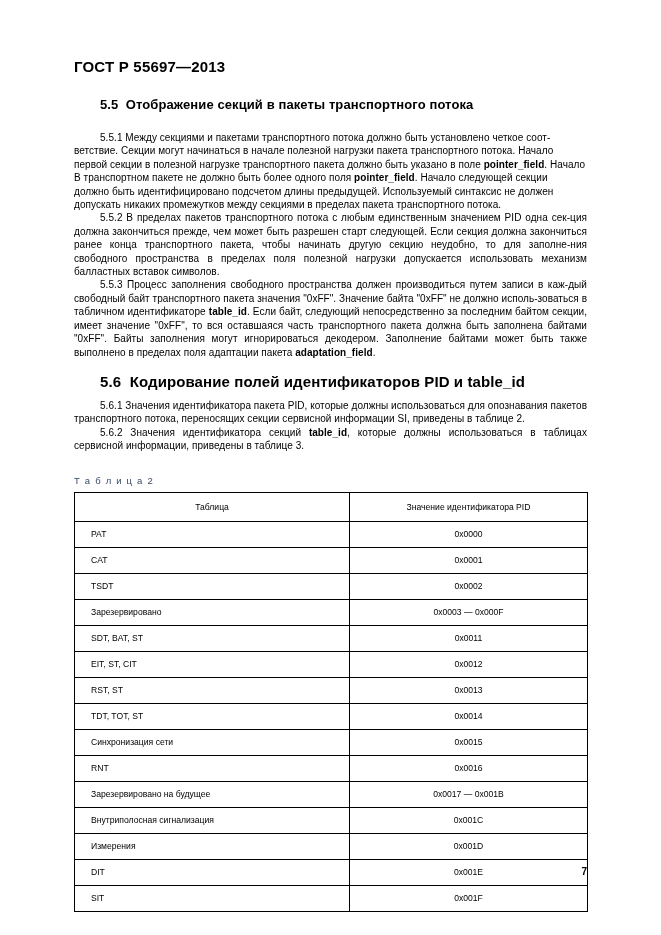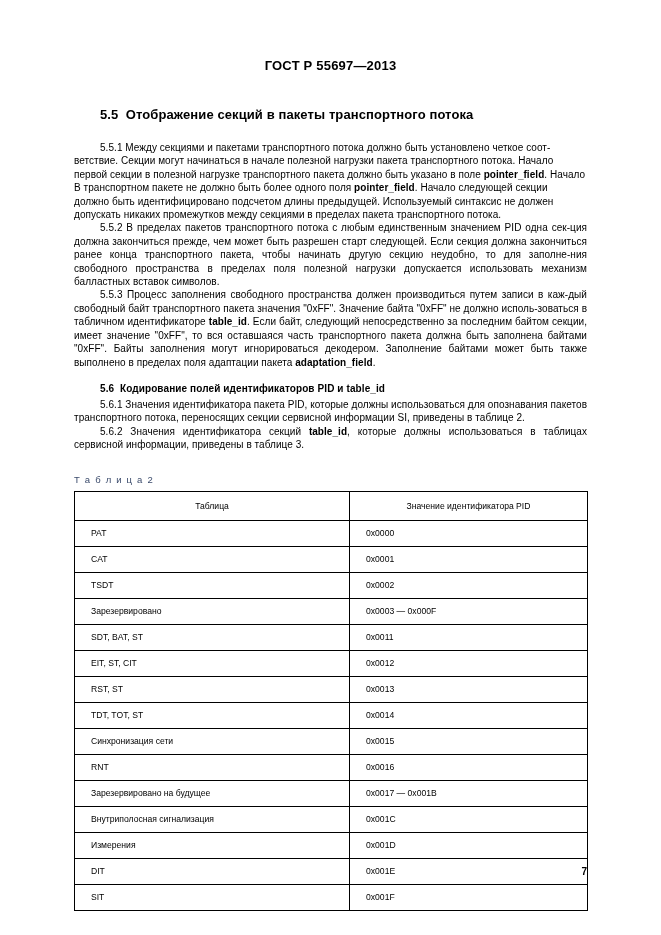--- a/index.html
+++ b/index.html
@@ -17,37 +17,37 @@
   }
   .page {
     position: absolute;
     left: 0; top: 0;
     width: 661px;
     height: 935px;
     box-sizing: border-box;
     padding: 58px 74px 0 74px;
   }
   .header {
-    text-align: center;
-    font-size: 13px;
+    text-align: left;
+    font-size: 15px;
     font-weight: bold;
     letter-spacing: 0.2px;
-    margin-bottom: 34px;
+    margin-bottom: 22px;
   }
   .section-title {
     font-size: 13px;
     font-weight: bold;
     margin: 0 0 19px 0;
     padding-left: 26px;
     letter-spacing: 0.1px;
   }
   .section-title-2 {
-    font-size: 10px;
-    font-weight: bold;
-    margin: 14px 0 4px 0;
+    font-size: 15px;
+    font-weight: bold;
+    margin: 14px 0 9px 0;
     padding-left: 26px;
     letter-spacing: 0.1px;
   }
   p.para {
     font-size: 10px;
     line-height: 13.4px;
     margin: 0 0 0 0;
     text-align: justify;
     text-indent: 26px;
     letter-spacing: 0.05px;
@@ -74,21 +74,21 @@
   }
   table.pid th {
     text-align: center;
     font-weight: normal;
     height: 28px;
   }
   table.pid td.name {
     text-align: left;
   }
   table.pid td.val {
-    text-align: left;
+    text-align: center;
   }
   table.pid col.c1 { width: 275px; }
   table.pid col.c2 { width: 238px; }
   .pageno {
     position: absolute;
     right: 74px;
     bottom: 58px;
     font-size: 10px;
     font-weight: bold;
   }

